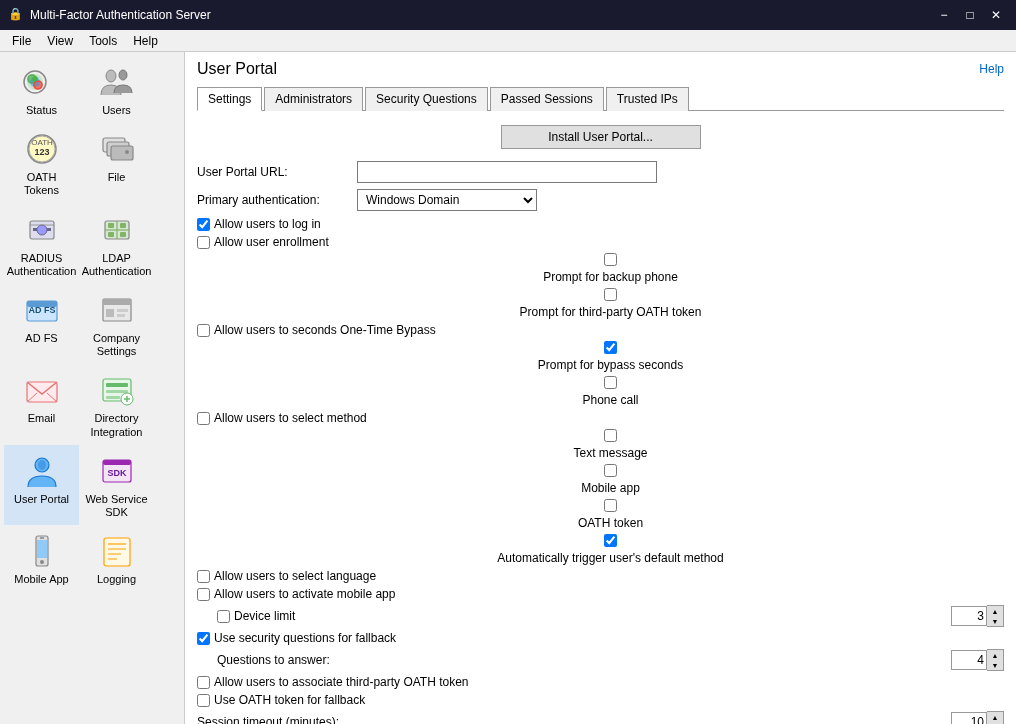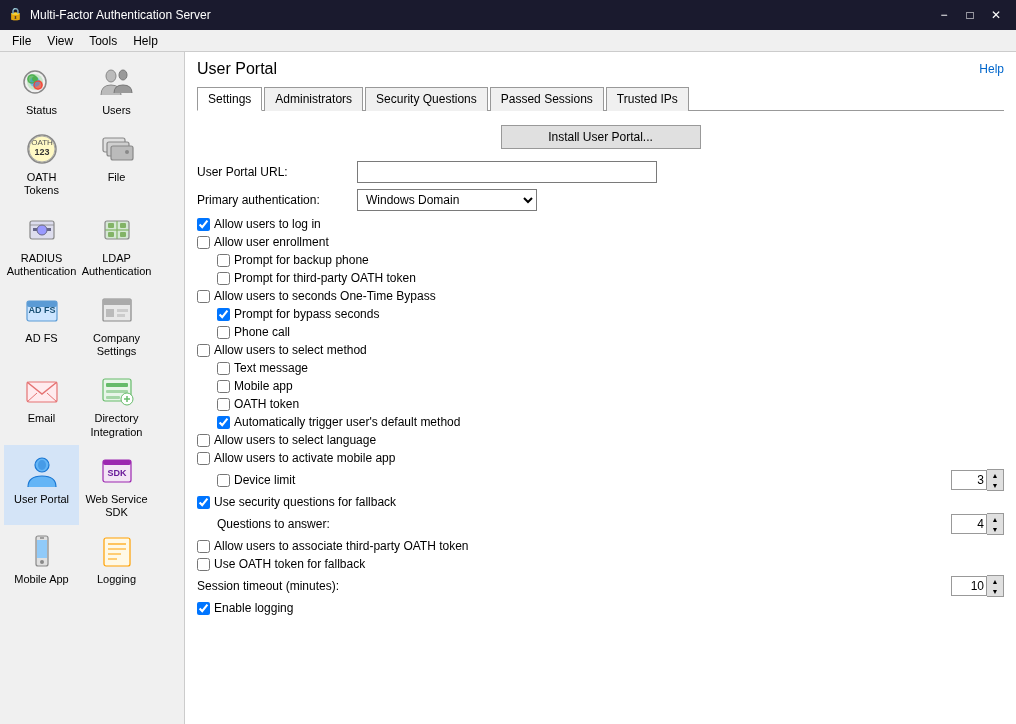--- a/index.html
+++ b/index.html
@@ -45,21 +45,21 @@
 
     
     .form-row { display: flex; align-items: center; margin-bottom: 6px; }
     .form-label { width: 160px; font-size: 12px; }
     .form-input { flex: 1; max-width: 300px; height: 22px; border: 1px solid #7a7a7a; padding: 2px 4px; font-size: 12px; }
     .form-select { width: 180px; height: 22px; border: 1px solid #7a7a7a; padding: 1px 4px; font-size: 12px; background: white; }
 
     
     .check-row { display: flex; align-items: center; margin-bottom: 4px; gap: 4px; font-size: 12px; cursor: pointer; }
     .check-row input[type="checkbox"] { width: 13px; height: 13px; margin: 0; cursor: pointer; }
-    .check-row.indent1 { margin-left: 20px; }
+    .check-row.indent1 { margin-left: 20px; flex-direction: column; }
 
     
     svg { display: block; }
   </style>
 </head>
 <body>
 
 <div class="title-bar">
   <span class="title-bar-icon">🔒</span>
   <span class="title-bar-title">Multi-Factor Authentication Server</span>

